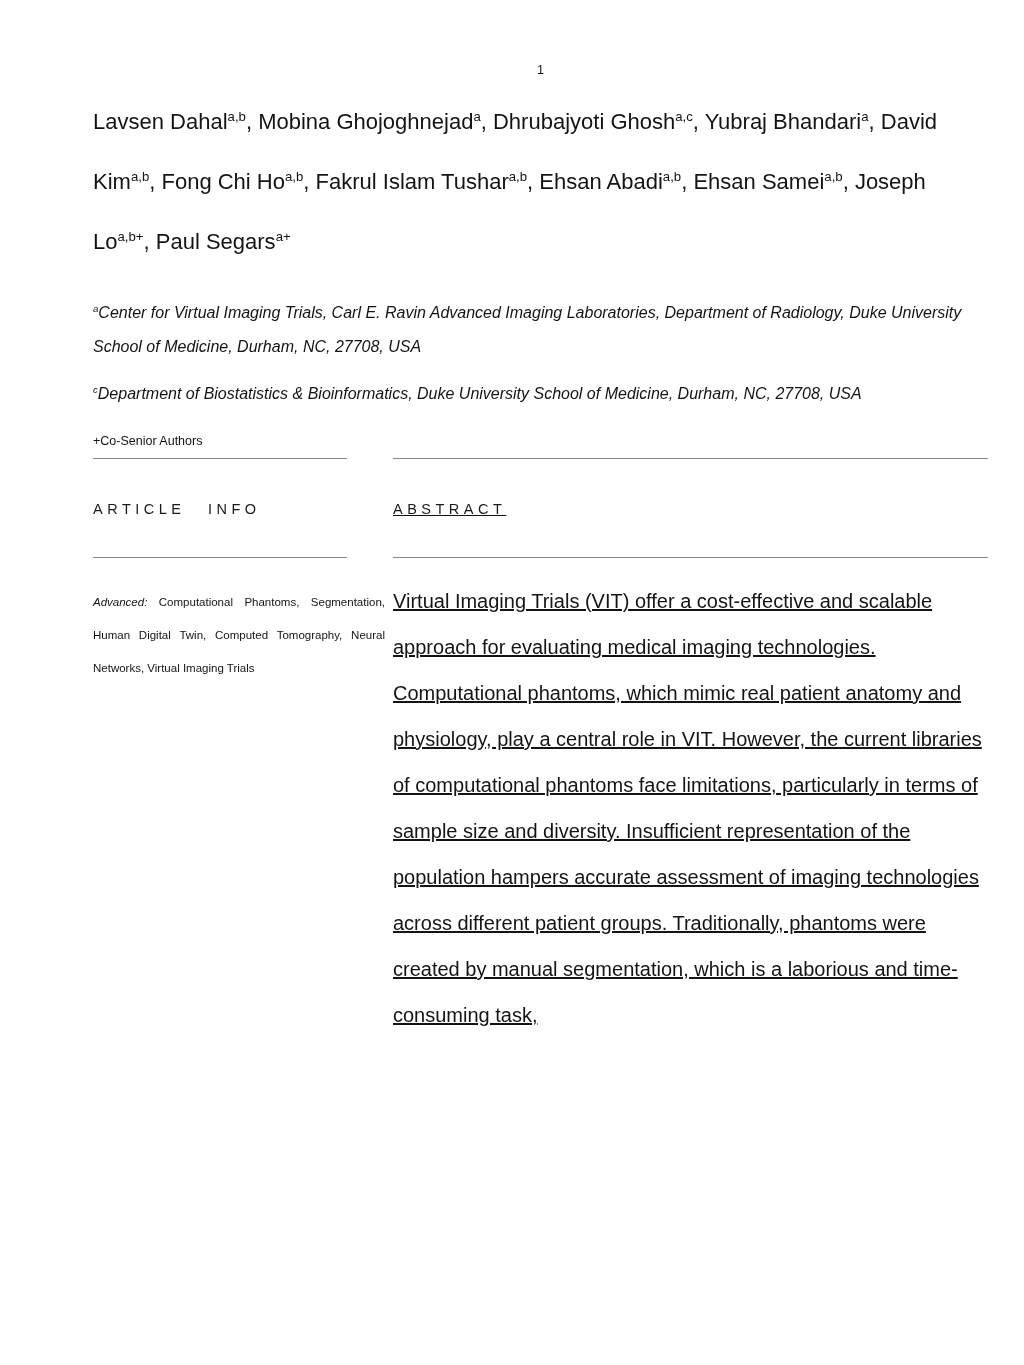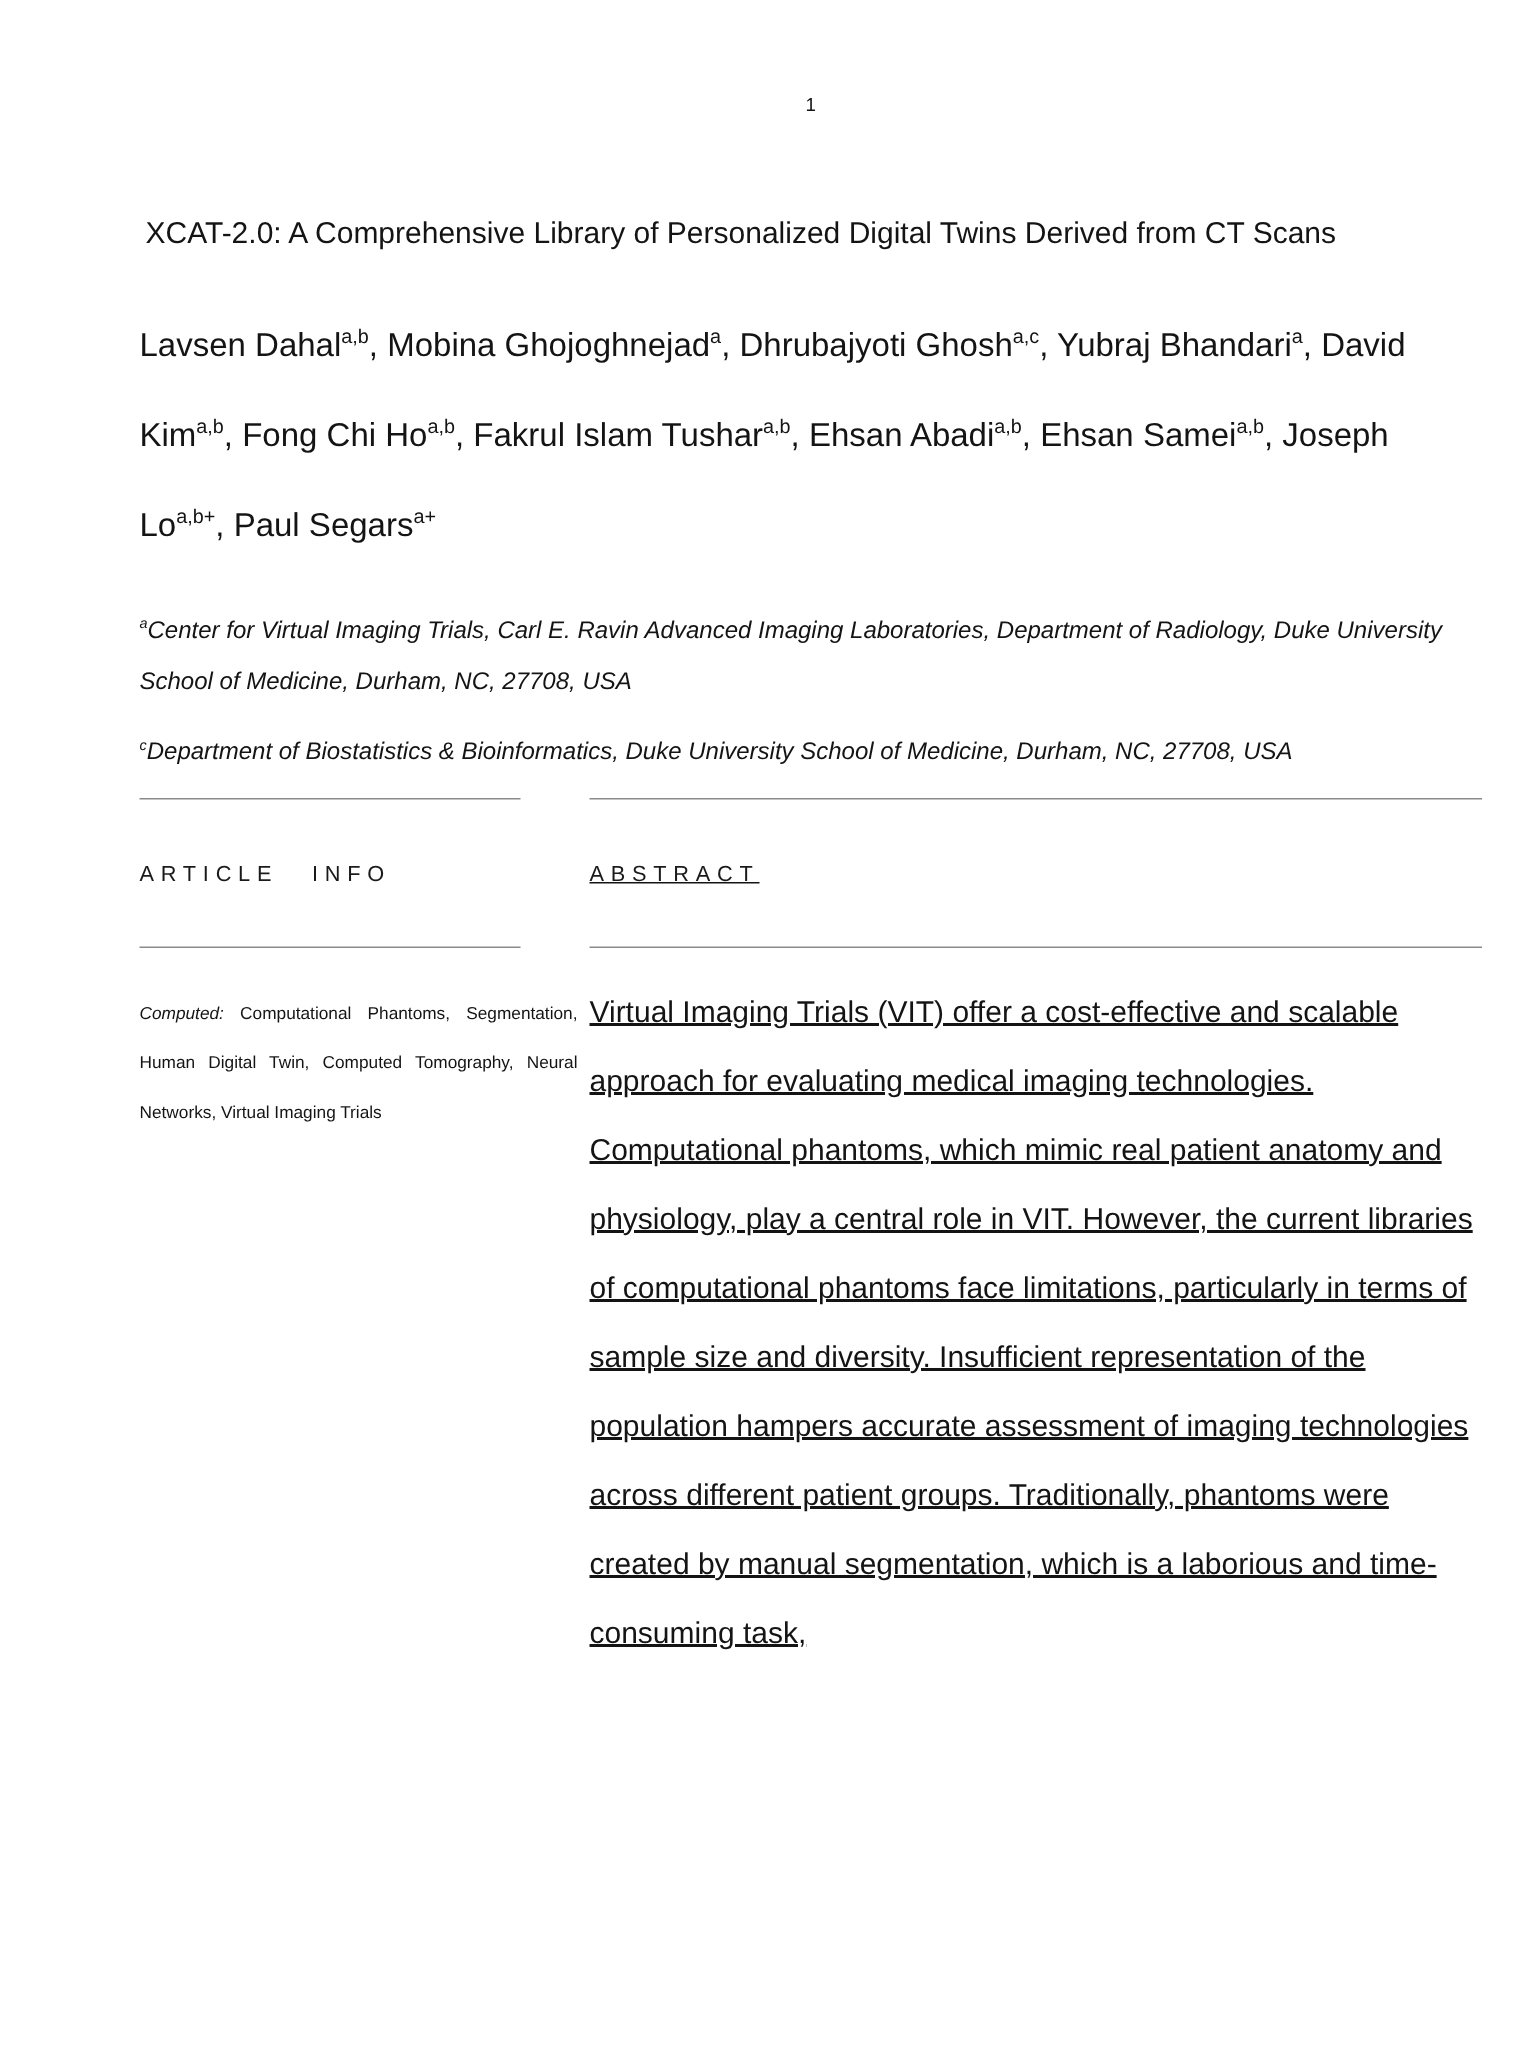--- a/index.html
+++ b/index.html
@@ -104,38 +104,38 @@
     text-align: left;
   }
 </style>
 </head>
 <body>
 
 <div class="page">
 
   <div class="page-number">1</div>
 
-  <h1 class="title">XCAT-2.0: A Comprehensive Library of Personalized Digital Twins Derived from CT Scans</h1>
 
   <p class="authors"><span>Lavsen Dahal</span><sup>a,b</sup>, <span>Mobina Ghojoghnejad</span><sup>a</sup>, <span>Dhrubajyoti Ghosh</span><sup>a,c</sup>, <span>Yubraj Bhandari</span><sup>a</sup>, <span>David Kim</span><sup>a,b</sup>, <span>Fong Chi Ho</span><sup>a,b</sup>, <span>Fakrul Islam Tushar</span><sup>a,b</sup>, <span>Ehsan Abadi</span><sup>a,b</sup>, <span>Ehsan Samei</span><sup>a,b</sup>, <span>Joseph Lo</span><sup>a,b+</sup>, <span>Paul Segars</span><sup>a+</sup></p>
 
   <div class="affiliations">
       <p><sup>a</sup>Center for Virtual Imaging Trials, Carl E. Ravin Advanced Imaging Laboratories, Department of Radiology, Duke University School of Medicine, Durham, NC, 27708, USA</p>
       <p><sup>c</sup>Department of Biostatistics &amp; Bioinformatics, Duke University School of Medicine, Durham, NC, 27708, USA</p>
     </div>
 
+  <p class="co-senior">+Co-Senior Authors</p>
 
   <div class="columns">
 
     <div class="col-left">
       <hr class="rule">
       <div class="section-heading">ARTICLE INFO</div>
       <hr class="rule">
       <p class="keywords">
-        <span class="kw-label">Computed:</span>
+        <span class="kw-label">Advanced:</span>
         <span>Computational Phantoms, Segmentation, Human Digital Twin, Computed Tomography, Neural Networks, Virtual Imaging Trials</span>
       </p>
     </div>
 
     <div class="col-right">
       <hr class="rule">
       <div class="section-heading">ABSTRACT</div>
       <hr class="rule">
       <p class="abstract-text">Virtual Imaging Trials (VIT) offer a cost-effective and scalable approach for evaluating medical imaging technologies. Computational phantoms, which mimic real patient anatomy and physiology, play a central role in VIT. However, the current libraries of computational phantoms face limitations, particularly in terms of sample size and diversity. Insufficient representation of the population hampers accurate assessment of imaging technologies across different patient groups. Traditionally, phantoms were created by manual segmentation, which is a laborious and time-consuming task,</p>
     </div>

